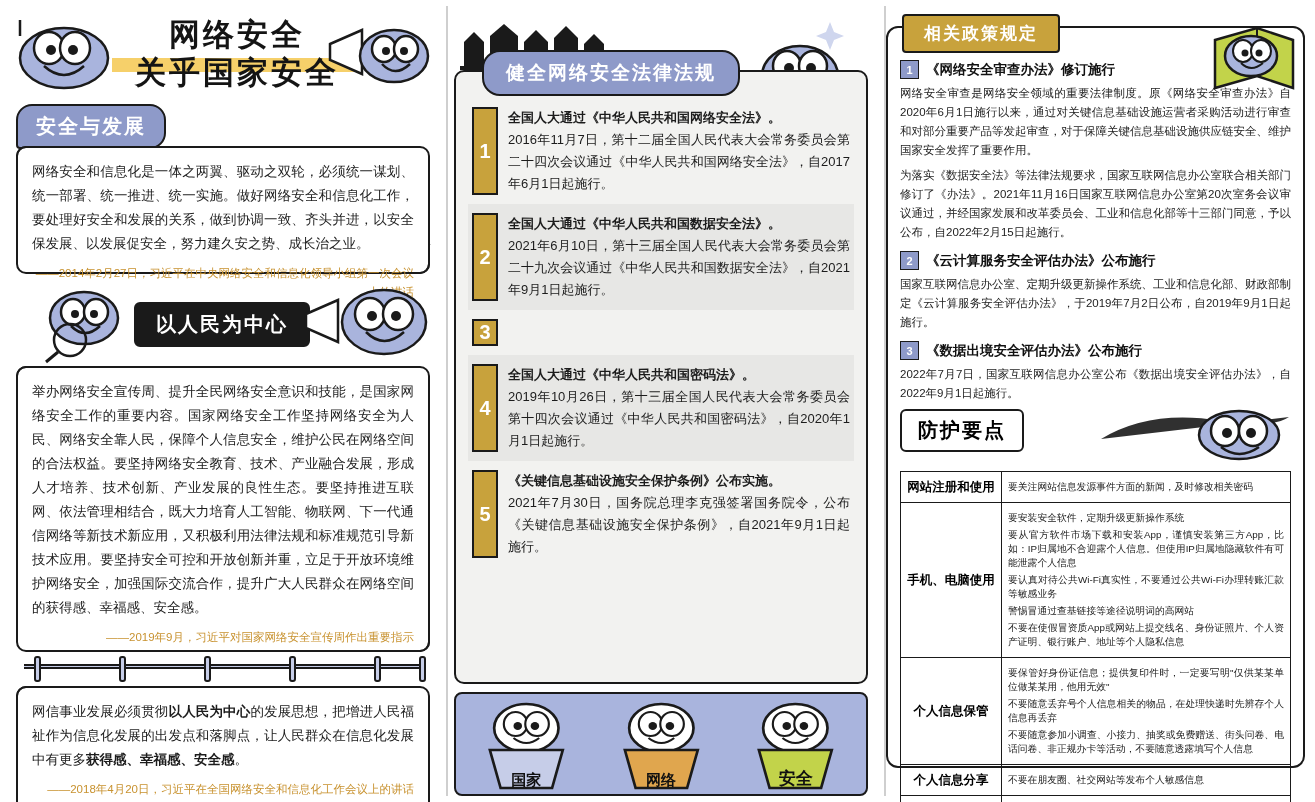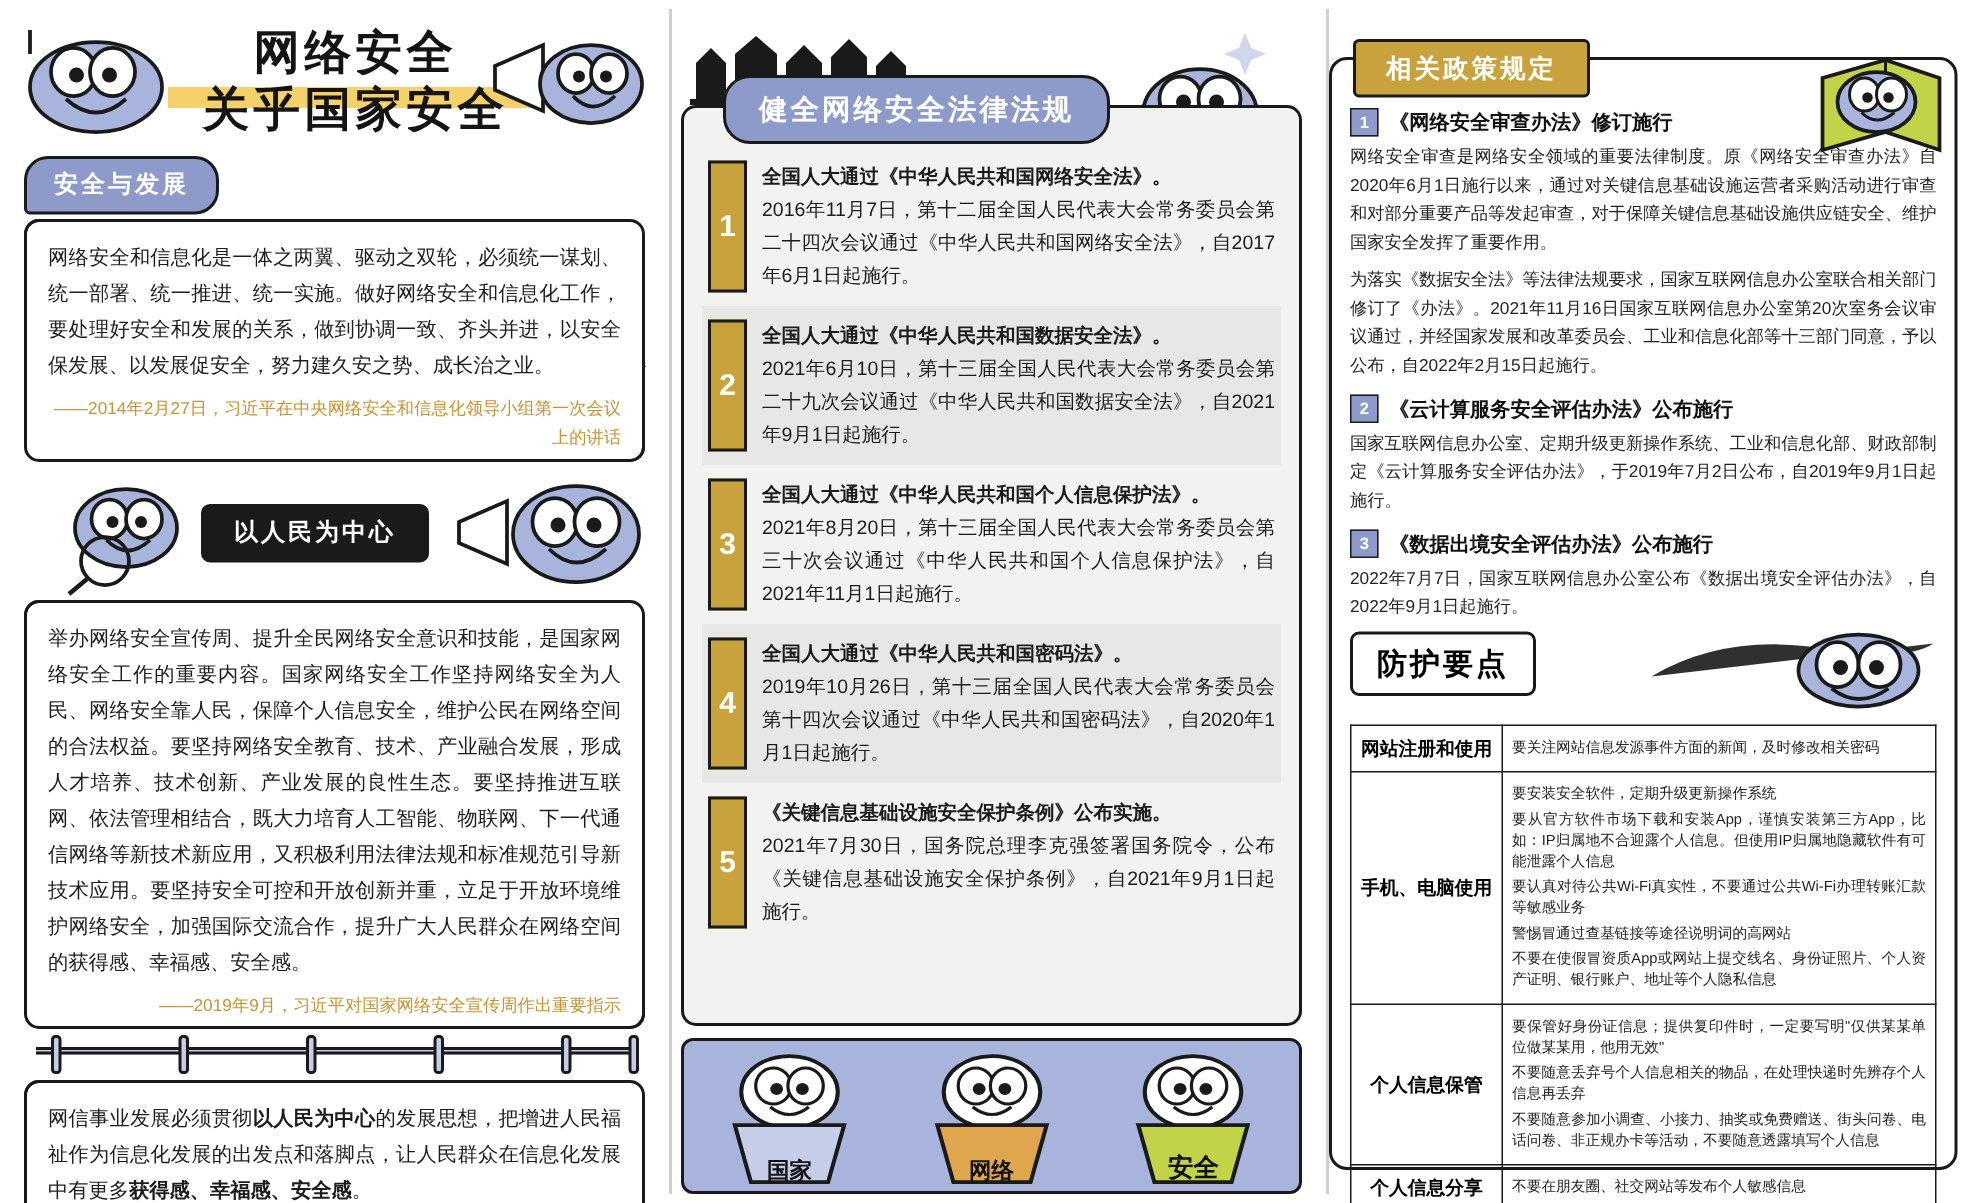--- a/index.html
+++ b/index.html
@@ -6,36 +6,36 @@
   body{
     width:1315px;height:802px;
     background:#ffffff;
     font-family:"Liberation Sans","DejaVu Sans",sans-serif;
     overflow:hidden;
   }
   .poster{position:relative;width:1315px;height:802px;display:flex;gap:0;}
   .panel{position:relative;box-sizing:border-box;}
   .p1{width:446px;height:802px;padding:10px 16px 6px 16px;}
   .p2{width:430px;height:802px;padding:10px 8px 6px 8px;}
-  .p3{width:439px;height:802px;padding:22px 10px 6px 10px;}
+  .p3{width:439px;height:802px;padding:10px 10px 6px 10px;}
   .divider{position:absolute;top:6px;bottom:6px;width:2px;background:#cfcfcf;}
   .d1{left:446px;}
   .d2{left:884px;}
 
   
   .p1-head{position:relative;height:92px;}
   .title-cn{
     position:absolute;left:96px;top:6px;width:250px;text-align:center;
     font-size:31px;font-weight:bold;color:#141414;letter-spacing:3px;
     line-height:38px;
   }
   .hl{position:absolute;left:96px;top:48px;width:250px;height:14px;background:#f6d06a;z-index:-1;}
 
   .sec-tab{
-    display:inline-block;background:#8e9ac9;color:#fff;font-size:16px;font-weight:bold;
+    display:inline-block;background:#8e9ac9;color:#fff;font-size:20px;font-weight:bold;
     letter-spacing:2px;padding:7px 18px;border-radius:16px 16px 16px 4px;border:2px solid #1a1a1a;
   }
   .sec-tab.dark{background:#1a1a1a;border-radius:6px;padding:7px 20px;}
   .tabrow{position:relative;height:42px;margin-top:2px;}
 
   .card{
     border:2px solid #1a1a1a;border-radius:10px;background:#fff;
     padding:12px 14px 10px 14px;box-sizing:border-box;position:relative;
   }
   .card .body{font-size:13.5px;line-height:24px;color:#1c1c1c;text-align:justify;}
@@ -143,21 +143,21 @@
         <circle cx="4" cy="18" r="4" fill="#b9c46a"></circle>
           <circle cx="46" cy="8" r="4" fill="#b9c46a"></circle>
         <circle cx="90" cy="22" r="4" fill="#b9c46a"></circle>
           <circle cx="134" cy="10" r="4" fill="#b9c46a"></circle>
         <circle cx="178" cy="22" r="4" fill="#b9c46a"></circle>
           <circle cx="220" cy="10" r="4" fill="#b9c46a"></circle>
         <path d="M214 16 L244 28 L232 30 L228 40 Z" fill="#a9b4dd" stroke="#1a1a1a" stroke-width="1.6"></path>
       </svg>
     </div>
 
-    <div class="card" style="height:162px;">
+    <div class="card" style="height:128px;">
       <div class="corner c-tl"></div>
       <div class="corner c-br"></div>
       <div class="body">网络安全和信息化是一体之两翼、驱动之双轮，必须统一谋划、统一部署、统一推进、统一实施。做好网络安全和信息化工作，要处理好安全和发展的关系，做到协调一致、齐头并进，以安全保发展、以发展促安全，努力建久安之势、成长治之业。</div>
       <div class="src">——2014年2月27日，习近平在中央网络安全和信息化领导小组第一次会议上的讲话</div>
     </div>
 
     <div class="tabrow" style="height:86px;margin-top:6px;">
       <svg width="120" height="80" style="position:absolute;left:24px;top:4px;">
         <ellipse cx="44" cy="34" rx="34" ry="26" fill="#a9b4dd" stroke="#1a1a1a" stroke-width="2.5"></ellipse>
         <ellipse cx="33" cy="28" rx="12" ry="13" fill="#fff" stroke="#1a1a1a" stroke-width="2.5"></ellipse>
@@ -239,24 +239,20 @@
       </div>
       <div class="law">
         <div class="num">2</div>
         <div class="txt">
           <div class="t1">全国人大通过《中华人民共和国数据安全法》。</div>
           <div>2021年6月10日，第十三届全国人民代表大会常务委员会第二十九次会议通过《中华人民共和国数据安全法》，自2021年9月1日起施行。</div>
         </div>
       </div>
       <div class="law">
         <div class="num">3</div>
-        <div class="txt">
-          <div class="t1">全国人大通过《中华人民共和国个人信息保护法》。</div>
-          <div>2021年8月20日，第十三届全国人民代表大会常务委员会第三十次会议通过《中华人民共和国个人信息保护法》，自2021年11月1日起施行。</div>
-        </div>
       </div>
       <div class="law">
         <div class="num">4</div>
         <div class="txt">
           <div class="t1">全国人大通过《中华人民共和国密码法》。</div>
           <div>2019年10月26日，第十三届全国人民代表大会常务委员会第十四次会议通过《中华人民共和国密码法》，自2020年1月1日起施行。</div>
         </div>
       </div>
       <div class="law">
         <div class="num">5</div>

